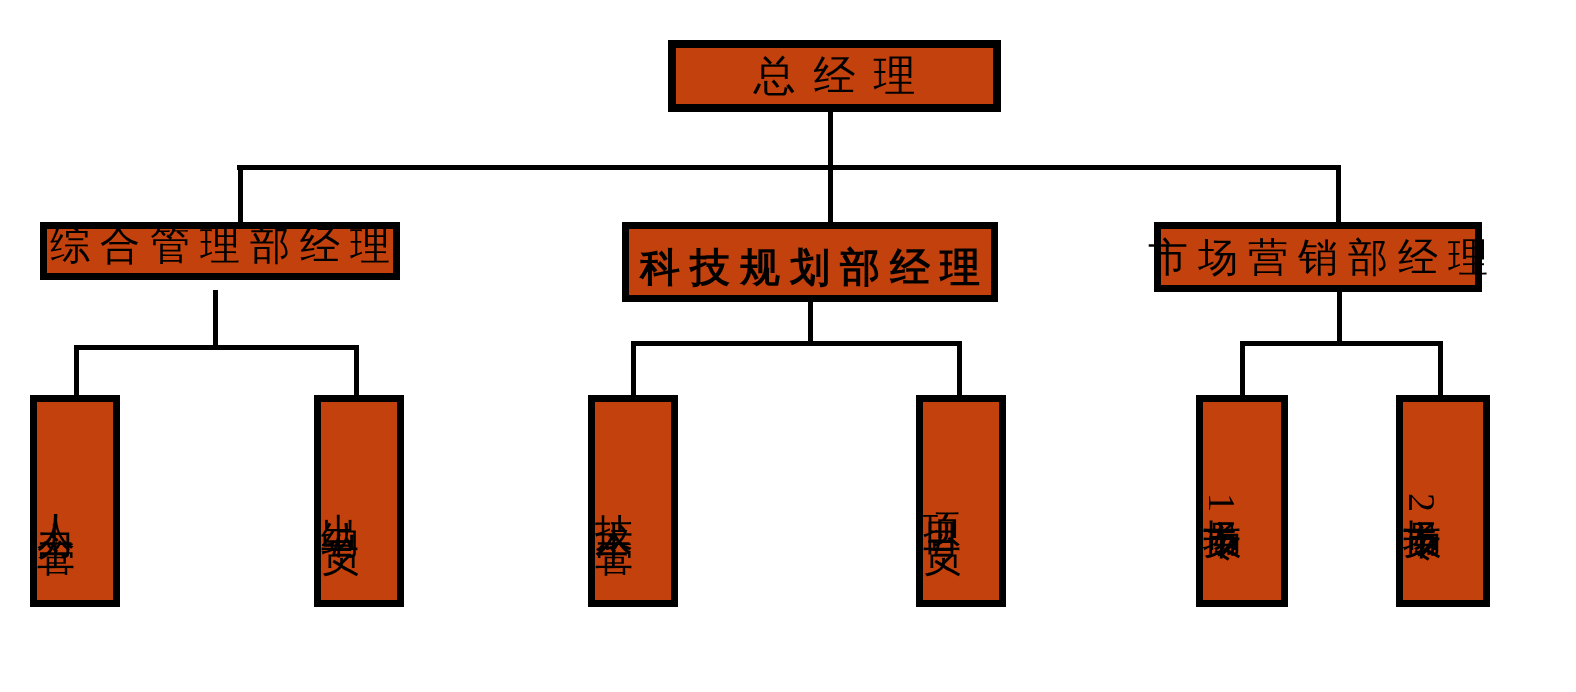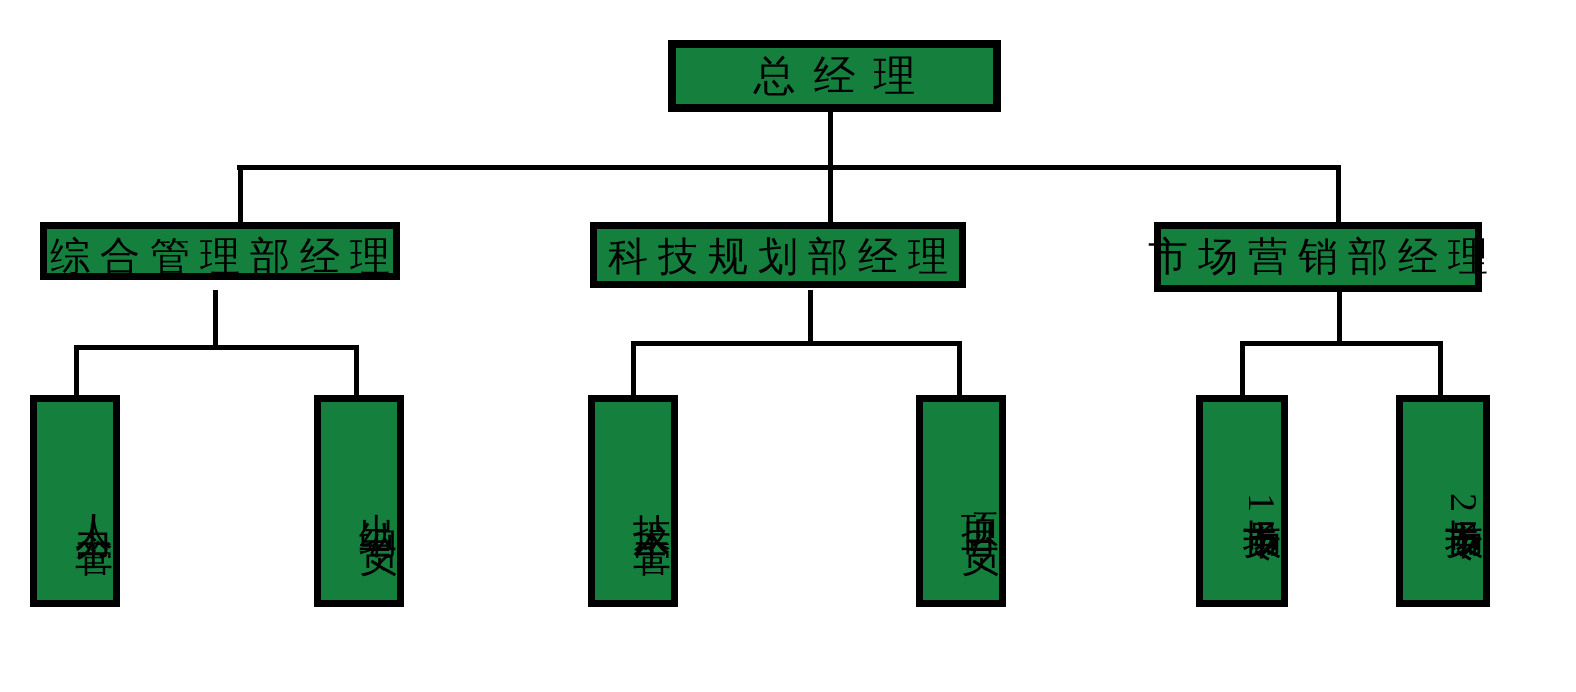--- a/index.html
+++ b/index.html
@@ -12,24 +12,24 @@
     color: #000000;
     overflow: hidden;
   }
   .line {
     position: absolute;
     background: #000000;
   }
   .node {
     position: absolute;
     box-sizing: border-box;
-    background: #15803d;
+    background: #c2410c;
     border: 7px solid #000000;
     display: flex;
-    align-items: flex-start;
+    align-items: flex-end;
     justify-content: center;
     text-align: center;
   }
   .h-node {
     font-size: 40px;
     letter-spacing: 10px;
     white-space: nowrap;
     text-indent: 10px; 
   }
   .root-node {
@@ -75,21 +75,21 @@
   <div class="line" style="left:1438px; top:341px; width:5px; height:56px;"></div>
 
   <div class="node h-node root-node" style="left:668px; top:40px; width:333px; height:72px;">
     <span>总经理</span>
   </div>
 
   <div class="node h-node" style="left:40px; top:222px; width:360px; height:58px;">
     <span>综合管理部经理</span>
   </div>
 
-  <div class="node h-node" style="left:590px; top:222px; width:376px; height:66px;">
+  <div class="node h-node" style="left:622px; top:222px; width:376px; height:80px;font-weight:bold;">
     <span>科技规划部经理</span>
   </div>
 
   <div class="node h-node" style="left:1154px; top:222px; width:328px; height:70px;">
     <span>市场营销部经理</span>
   </div>
 
   <div class="node leaf" style="left:30px; top:395px; width:90px; height:212px;">
     <span>人力主管</span>
   </div>

